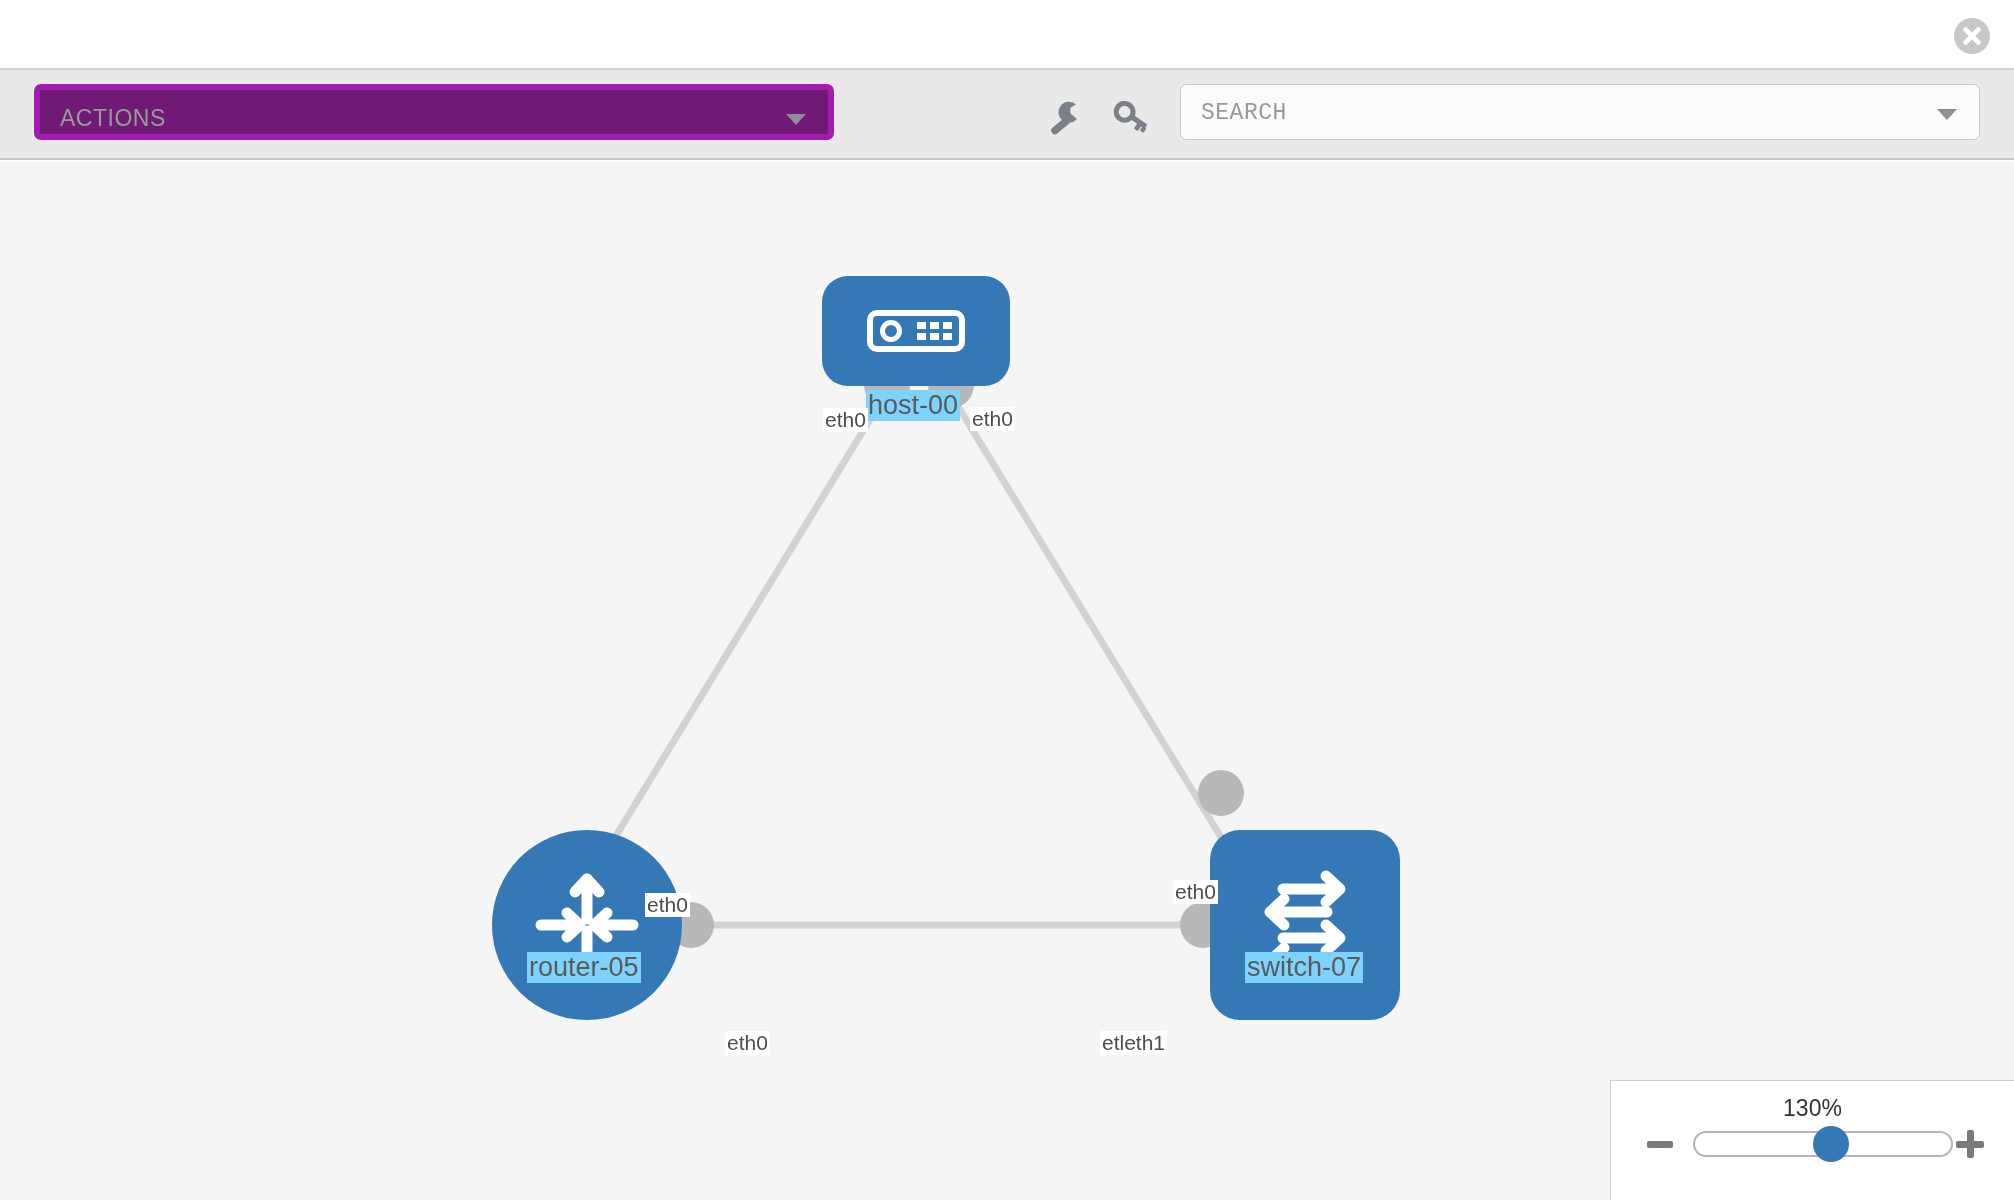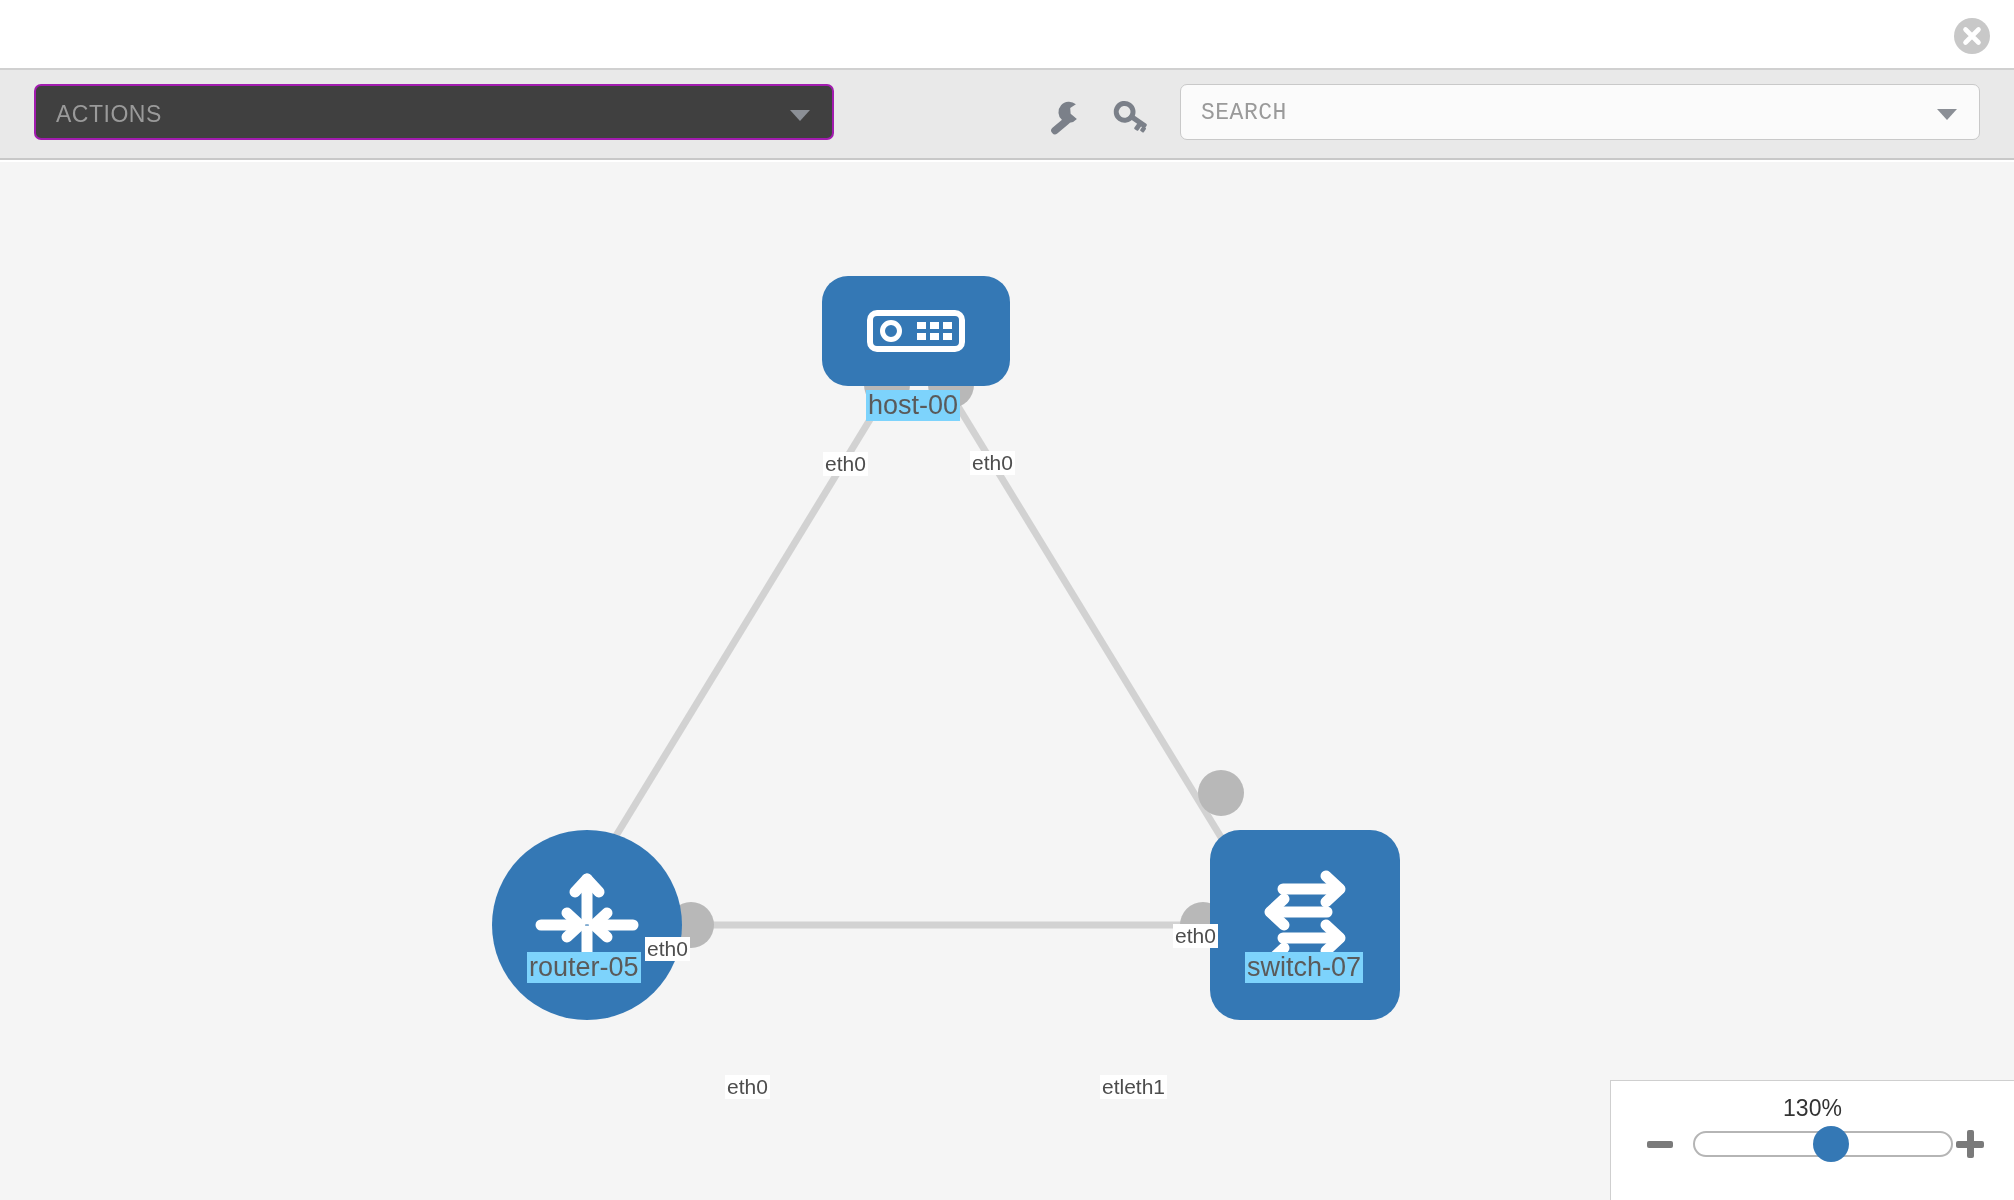--- a/index.html
+++ b/index.html
@@ -36,22 +36,22 @@
   
   .toolbar {
     position: absolute; left: 0; top: 70px;
     width: 2014px; height: 90px;
     background: #e9e9e9;
     border-bottom: 2px solid #c8c8c8;
   }
   .actions-select {
     position: absolute; left: 34px; top: 84px;
     width: 800px; height: 56px;
-    background: #404040;
-    border: 2px solid #a21caf;
+    background: #701a75;
+    border: 6px solid #a21caf;
     border-radius: 7px;
     cursor: pointer;
   }
   .actions-label {
     position: absolute; left: 20px; top: 15px;
     font-size: 23px; color: #9a9a9a;
     letter-spacing: 0.5px;
   }
   .caret {
     position: absolute; right: 22px; top: 24px;
@@ -112,21 +112,20 @@
     background: #b8b8b8;
     border-radius: 50%;
   }
   .edge-label {
     position: absolute;
     font-size: 21px;
     color: #4d4d4d;
     background: #ffffff;
     white-space: nowrap;
     padding: 0 2px;
-    margin-top: 44px;
   }
 
   
   .zoom-panel {
     position: absolute; right: 0; bottom: 0;
     width: 404px; height: 120px;
     background: #ffffff;
     border-top: 1px solid #cfcfcf;
     border-left: 1px solid #cfcfcf;
   }

